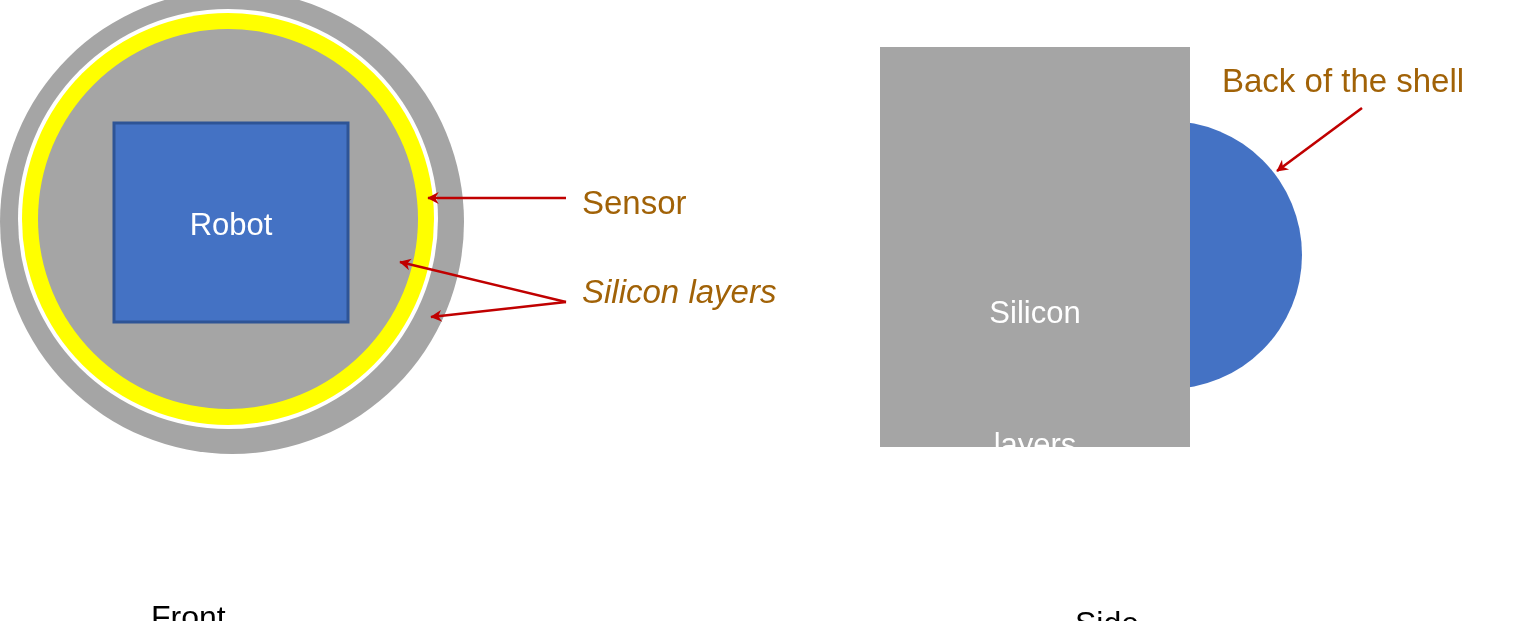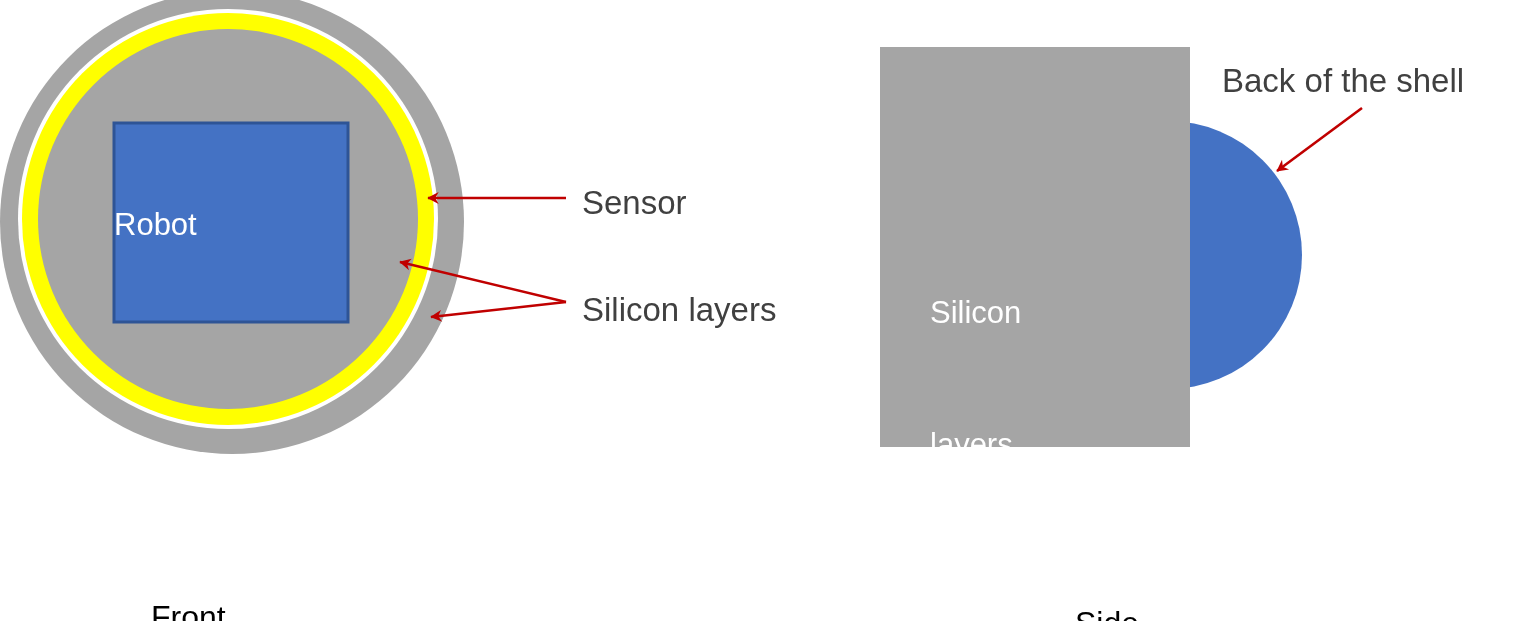--- a/index.html
+++ b/index.html
@@ -31,34 +31,35 @@
   }
   .lbl {
     position: absolute;
     white-space: pre;
     font-family: "Liberation Sans", sans-serif;
     color: #000000;
   }
   .lbl-annot {
     font-size: 33px;
     line-height: 38px;
-    color: #404040;
+    color: #a16207;
   }
   .lbl-caption {
     font-size: 32px;
     line-height: 45px;
     color: #000000;
   }
   .lbl-inner {
     font-size: 31px;
     line-height: 44px;
     color: #ffffff;
+    text-align: center;
   }
   #sensor-label   { left: 582px; top: 184px; }
-  #silicon-label  { left: 582px; top: 291px; }
+  #silicon-label  { left: 582px; top: 273px; font-style: italic; }
   #backshell-label{ left: 1222px; top: 62px; }
   #front-caption  { left: 151px; top: 505px; }
   #side-caption   { left: 1075px; top: 511px; }
   #robot-label    { left: 114px; top: 203px; width: 234px; }
   #silicone-label { left: 930px; top: 203px; width: 210px; }
 </style>
 </head>
 <body>
 
 <div id="canvas">

